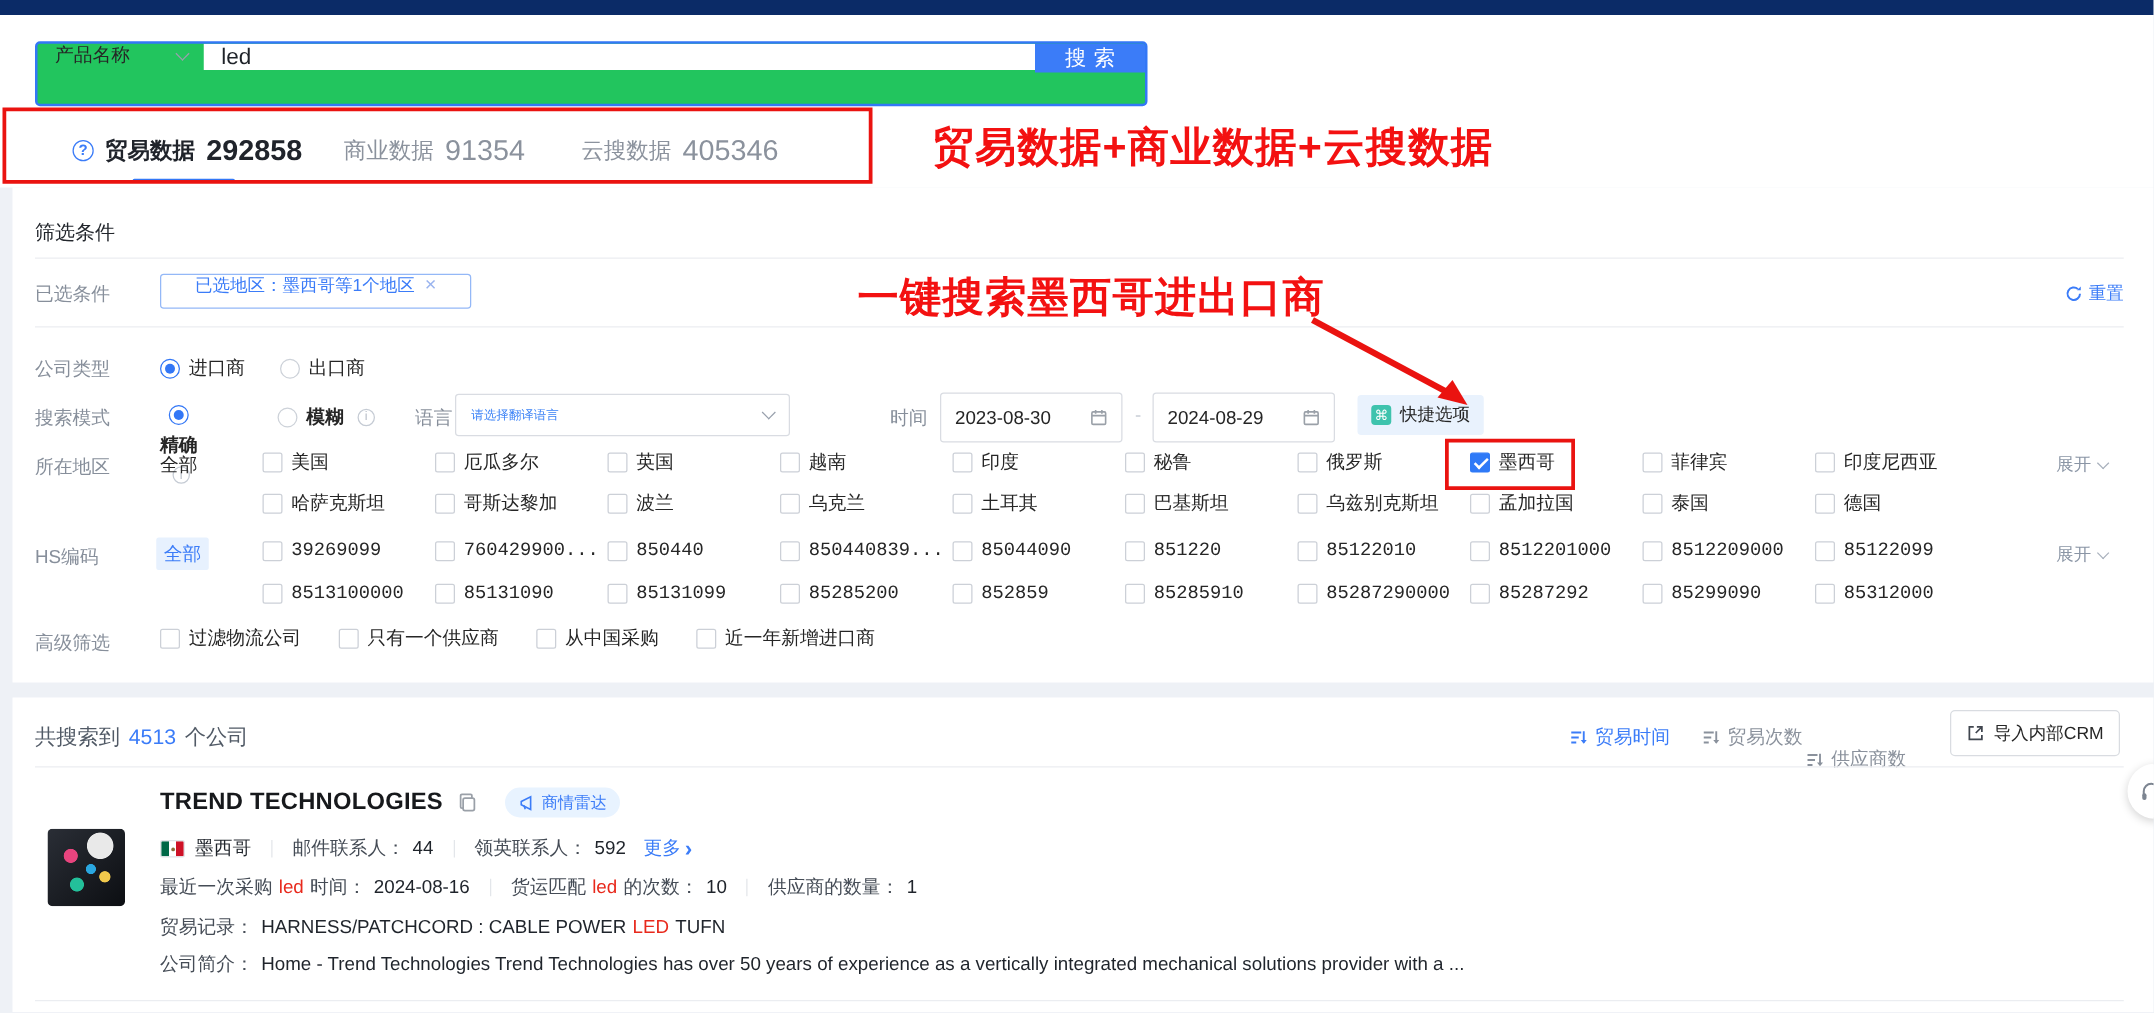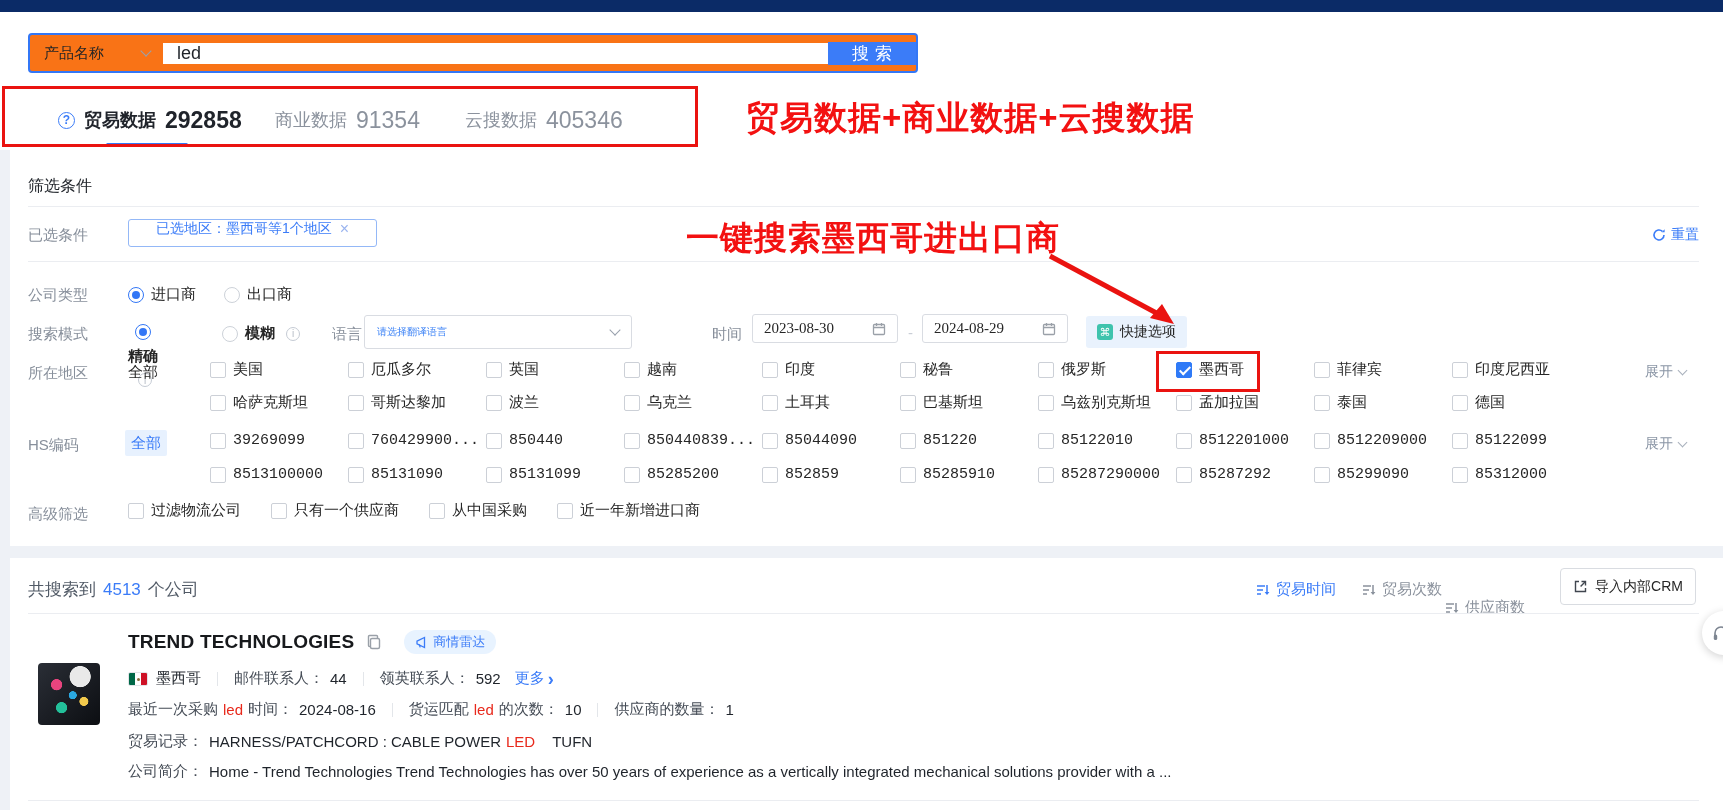--- a/index.html
+++ b/index.html
@@ -9,21 +9,21 @@
   .abs { position:absolute; }
   .flex { display:flex; align-items:center; }
 
   
   .topbar { left:0; top:0; width:1723px; height:12px; background:#0b2b67; }
   .header-panel { left:0; top:12px; width:1723px; height:138px; background:#fff; }
   .filter-panel { left:10px; top:150px; width:1713px; height:396px; background:#fff; }
   .results-panel { left:10px; top:558px; width:1713px; height:252px; background:#fff; }
 
   
-  .search-wrap { left:28px; top:33px; width:890px; height:40px; display:flex; align-items:center; border:2px solid #3377f6; border-radius:4px; background:#f97316; overflow:hidden; }
+  .search-wrap { left:28px; top:33px; width:890px; height:52px; display:flex; align-items:flex-start; border:2px solid #3377f6; border-radius:4px; background:#22c55e; overflow:hidden; }
   .search-cat { width:132px; display:flex; align-items:center; padding:0 12px 0 14px; font-size:15px; color:#262626; justify-content:space-between; cursor:pointer; }
   .search-div { width:1px; background:#e7e9ee; margin:8px 0; }
   .search-input { flex:1; border:0; outline:none; font-size:18px; color:#1f2329; padding:0 14px; font-family:inherit; }
   .search-btn { width:88px; background:#3b7cf8; color:#fff; font-size:17px; letter-spacing:6px; display:flex; align-items:center; justify-content:center; padding-left:6px; cursor:pointer; }
 
   
   .tab { top:100px; height:40px; display:flex; align-items:center; gap:9px; cursor:pointer; }
   .tab .lbl { font-size:18px; color:#8b929d; }
   .tab .num { font-size:23px; color:#8b929d; }
   .tab.active .lbl { color:#20242b; font-weight:700; }
@@ -49,21 +49,21 @@
   .radio-item { display:flex; align-items:center; gap:7px; cursor:pointer; }
   .radio { width:16px; height:16px; border-radius:50%; border:1px solid #cdd2d9; background:#fff; position:relative; flex:none; }
   .radio.on { border-color:#3377f6; }
   .radio.on::after { content:""; position:absolute; inset:3px; border-radius:50%; background:#3377f6; }
   .info { width:14px; height:14px; border-radius:50%; border:1px solid #c5cbd4; color:#b7bdc7; font-size:10px; display:inline-flex; align-items:center; justify-content:center; margin-left:4px; font-style:normal; }
 
   .select-box { width:268px; height:34px; border:1px solid #d9dce2; border-radius:3px; display:flex; align-items:center; justify-content:space-between; padding:0 12px; background:#fff; cursor:pointer; }
   .placeholder { font-size:10px; color:#3b82f6; }
   .chev { width:8px; height:8px; border-right:1.5px solid #98a0ac; border-bottom:1.5px solid #98a0ac; transform:rotate(45deg); margin-top:-4px; flex:none; }
 
-  .date-box { width:146px; height:29px; border:1px solid #d9dce2; border-radius:3px; display:flex; align-items:center; justify-content:space-between; padding:0 11px; background:#fff; font-size:15px; color:#262626; cursor:pointer;font-family:Liberation Serif, serif; }
+  .date-box { width:146px; height:40px; border:1px solid #d9dce2; border-radius:3px; display:flex; align-items:center; justify-content:space-between; padding:0 11px; background:#fff; font-size:15px; color:#262626; cursor:pointer; }
   .date-sep { color:#c9ced6; font-size:15px; }
   .quick-btn { height:32px; background:#e9f2fd; border-radius:3px; display:flex; align-items:center; gap:7px; padding:0 11px; cursor:pointer; }
   .cmd-ic { width:16px; height:16px; background:#3ec3ad; border-radius:3px; color:#fff; font-size:11px; display:flex; align-items:center; justify-content:center; }
   .quick-btn .t { font-size:14px; color:#262626; }
 
   .cb-row { display:flex; align-items:center; }
   .cb-row.cols > .cb { flex:0 0 138px; }
   .cb-row.gaps { gap:30px; }
   .cb { display:flex; align-items:center; gap:7px; font-size:15px; color:#262626; cursor:pointer; white-space:nowrap;font-family:Liberation Mono, monospace; }
   .cb .box { width:16px; height:16px; border:1px solid #ccd0d7; border-radius:2px; background:#fff; position:relative; flex:none; }
@@ -505,21 +505,21 @@
     <span class="v">10</span>
     <span class="vsep"></span>
     <span>供应商的数量：</span>
     <span class="v">1</span>
   </div>
 
   <div class="abs card-row" style="left:128px; top:732px;">
     <span>贸易记录：</span>
     <span class="v">HARNESS/PATCHCORD : CABLE POWER</span>
     <span class="kw">LED</span>
-    <span class="v" style="margin-left:12px">TUFN</span>
+    <span class="v" style="margin-left:0">TUFN</span>
   </div>
 
   <div class="abs card-row" style="left:128px; top:762px;">
     <span>公司简介：</span>
     <span class="v">Home - Trend Technologies Trend Technologies has over 50 years of experience as a vertically integrated mechanical solutions provider with a ...</span>
   </div>
 
   <div class="abs divider" style="left:28px; top:800px; width:1671px;"></div>
 
   <div class="abs headset-fab">

